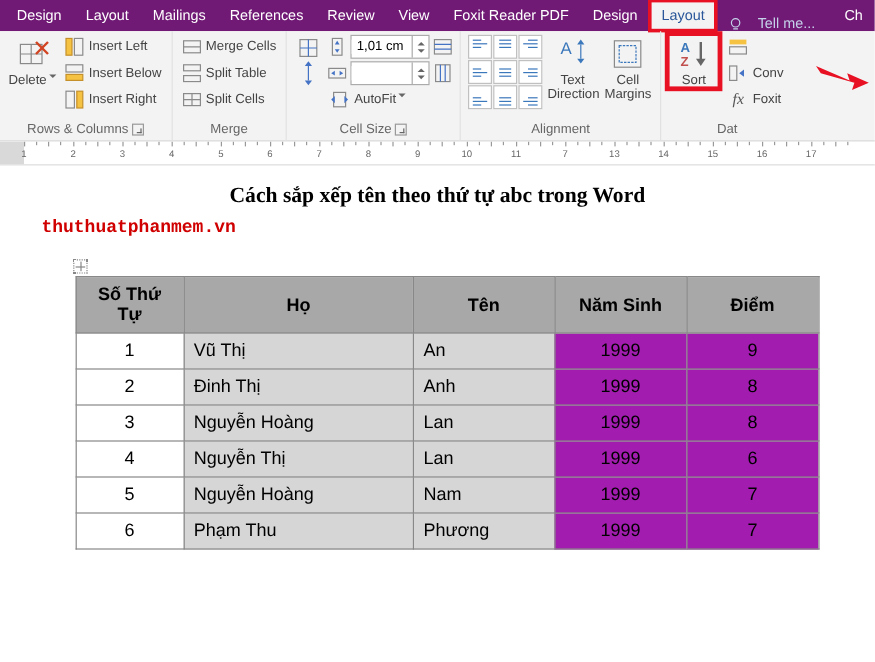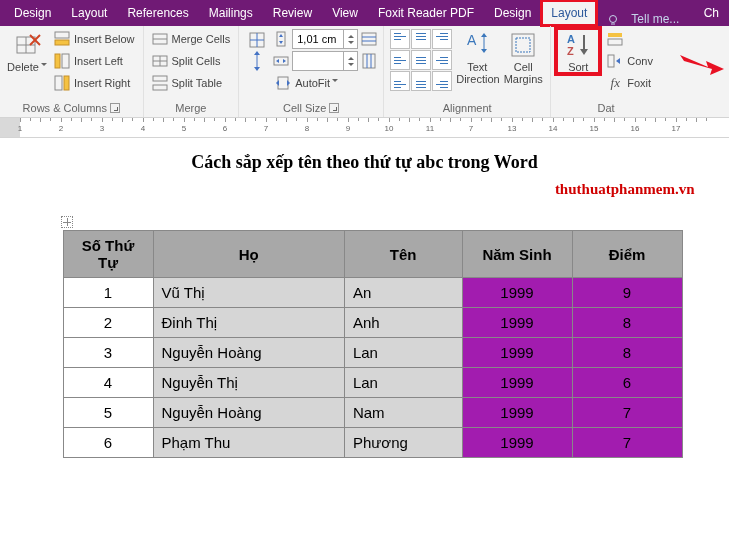--- a/index.html
+++ b/index.html
@@ -48,21 +48,21 @@
 
 .ruler { height:20px; background:#fff; border-bottom:1px solid #d4d4d4; position:relative; overflow:hidden; font-size:8px; color:#666; }
 .ruler .tick{position:absolute;top:0;width:1px;height:5px;background:#999;}
 .ruler .ticklbl{position:absolute;top:6px;transform:translateX(-50%);}
 .ruler .gray{position:absolute;top:0;bottom:0;background:#d9d9d9;}
 
 
 .canvas { position:absolute; top:138px; left:0; right:0; bottom:0; background:#fff; overflow:hidden; }
 .page { margin:0 auto; width:660px; padding:14px 0 0; }
 .title { text-align:center; font-family:"Times New Roman",serif; font-weight:bold; font-size:18px; color:#000; }
-.subtitle { text-align:right; font-family:Liberation Serif, serif; font-weight:bold; font-size:15px; color:#d00000; margin-top:8px; }
+.subtitle { text-align:left; font-family:Liberation Mono, monospace; font-weight:bold; font-size:15px; color:#d00000; margin-top:8px; }
 .tbl-handle { width:12px; height:12px; border:1px dotted #888; position:relative; margin:18px 0 2px 26px; }
 .tbl-handle::before,.tbl-handle::after{content:"";position:absolute;background:#888;}
 .tbl-handle::before{left:5px;top:1px;bottom:1px;width:1px;}
 .tbl-handle::after{top:5px;left:1px;right:1px;height:1px;}
 
 table.doc { border-collapse:collapse; margin-left:28px; width:620px; font-family:"Times New Roman",serif; font-size:15px; }
 table.doc th, table.doc td { border:1px solid #888; padding:6px 8px; }
 table.doc th { background:#a8a8a8; font-weight:bold; text-align:center; }
 table.doc td.num { text-align:center; background:#fff; width:90px; }
 table.doc td.txt { background:#d6d6d6; }
@@ -70,22 +70,22 @@
 
 
 svg { display:block; }
 </style>
 </head>
 <body>
 
 <div class="tabs" id="tabs-row">
     <div class="tab">Design</div>
     <div class="tab">Layout</div>
+    <div class="tab">Mailings</div>
     <div class="tab">References</div>
-    <div class="tab">Mailings</div>
     <div class="tab">Review</div>
     <div class="tab">View</div>
     <div class="tab">Foxit Reader PDF</div>
     <div class="tab">Design</div>
     <div class="tab active hl">Layout</div>
     <div class="tab tellme">
       <svg class="bulb" viewBox="0 0 12 12">
         <circle cx="6" cy="5" r="3.5" fill="none" stroke="#c5d3ea"></circle>
         <line x1="4" y1="10" x2="8" y2="10" stroke="#c5d3ea"></line>
       </svg>
@@ -107,34 +107,34 @@
               <line x1="17" y1="4" x2="27" y2="14" stroke="#d04423" stroke-width="2"></line>
               <line x1="27" y1="4" x2="17" y2="14" stroke="#d04423" stroke-width="2"></line>
             </svg>
         </div>
         <div class="lbl drop">Delete</div>
       </div>
       <div class="stack">
         <div class="rowbtn">
           <span class="ic16">
               <svg viewBox="0 0 16 16">
+                <rect x="1" y="1" width="5" height="14" fill="#f5c242" stroke="#c5902a"></rect>
+                <rect x="8" y="1" width="7" height="14" fill="none" stroke="#8a8a8a"></rect>
+              </svg>
+            </span>
+          <span>Insert Left</span>
+        </div>
+        <div class="rowbtn">
+          <span class="ic16">
+              <svg viewBox="0 0 16 16">
                 <rect x="1" y="9" width="14" height="5" fill="#f5c242" stroke="#c5902a"></rect>
                 <rect x="1" y="1" width="14" height="6" fill="none" stroke="#8a8a8a"></rect>
               </svg>
             </span>
           <span>Insert Below</span>
-        </div>
-        <div class="rowbtn">
-          <span class="ic16">
-              <svg viewBox="0 0 16 16">
-                <rect x="1" y="1" width="5" height="14" fill="#f5c242" stroke="#c5902a"></rect>
-                <rect x="8" y="1" width="7" height="14" fill="none" stroke="#8a8a8a"></rect>
-              </svg>
-            </span>
-          <span>Insert Left</span>
         </div>
         <div class="rowbtn">
           <span class="ic16">
               <svg viewBox="0 0 16 16">
                 <rect x="10" y="1" width="5" height="14" fill="#f5c242" stroke="#c5902a"></rect>
                 <rect x="1" y="1" width="7" height="14" fill="none" stroke="#8a8a8a"></rect>
               </svg>
             </span>
           <span>Insert Right</span>
         </div>
@@ -154,35 +154,35 @@
               <svg viewBox="0 0 16 16">
                 <rect x="1" y="3" width="14" height="10" fill="none" stroke="#8a8a8a"></rect>
                 <line x1="1" y1="8" x2="15" y2="8" stroke="#8a8a8a"></line>
               </svg>
             </span>
           <span>Merge Cells</span>
         </div>
         <div class="rowbtn">
           <span class="ic16">
               <svg viewBox="0 0 16 16">
+                <rect x="1" y="1" width="14" height="5" fill="none" stroke="#8a8a8a"></rect>
+                <rect x="1" y="10" width="14" height="5" fill="none" stroke="#8a8a8a"></rect>
+              </svg>
+            </span>
+          <span>Split Table</span>
+        </div>
+        <div class="rowbtn">
+          <span class="ic16">
+              <svg viewBox="0 0 16 16">
                 <rect x="1" y="3" width="14" height="10" fill="none" stroke="#8a8a8a"></rect>
                 <line x1="8" y1="3" x2="8" y2="13" stroke="#8a8a8a"></line>
                 <line x1="1" y1="8" x2="15" y2="8" stroke="#8a8a8a"></line>
               </svg>
             </span>
           <span>Split Cells</span>
-        </div>
-        <div class="rowbtn">
-          <span class="ic16">
-              <svg viewBox="0 0 16 16">
-                <rect x="1" y="1" width="14" height="5" fill="none" stroke="#8a8a8a"></rect>
-                <rect x="1" y="10" width="14" height="5" fill="none" stroke="#8a8a8a"></rect>
-              </svg>
-            </span>
-          <span>Split Table</span>
         </div>
       </div>
     </div>
     <div class="group-label">Merge</div>
   </div>
 
   <div class="group">
     <div class="group-body">
       <div class="bigbtn" style="width:24px">
         <div class="ic" style="width:18px;height:44px">

